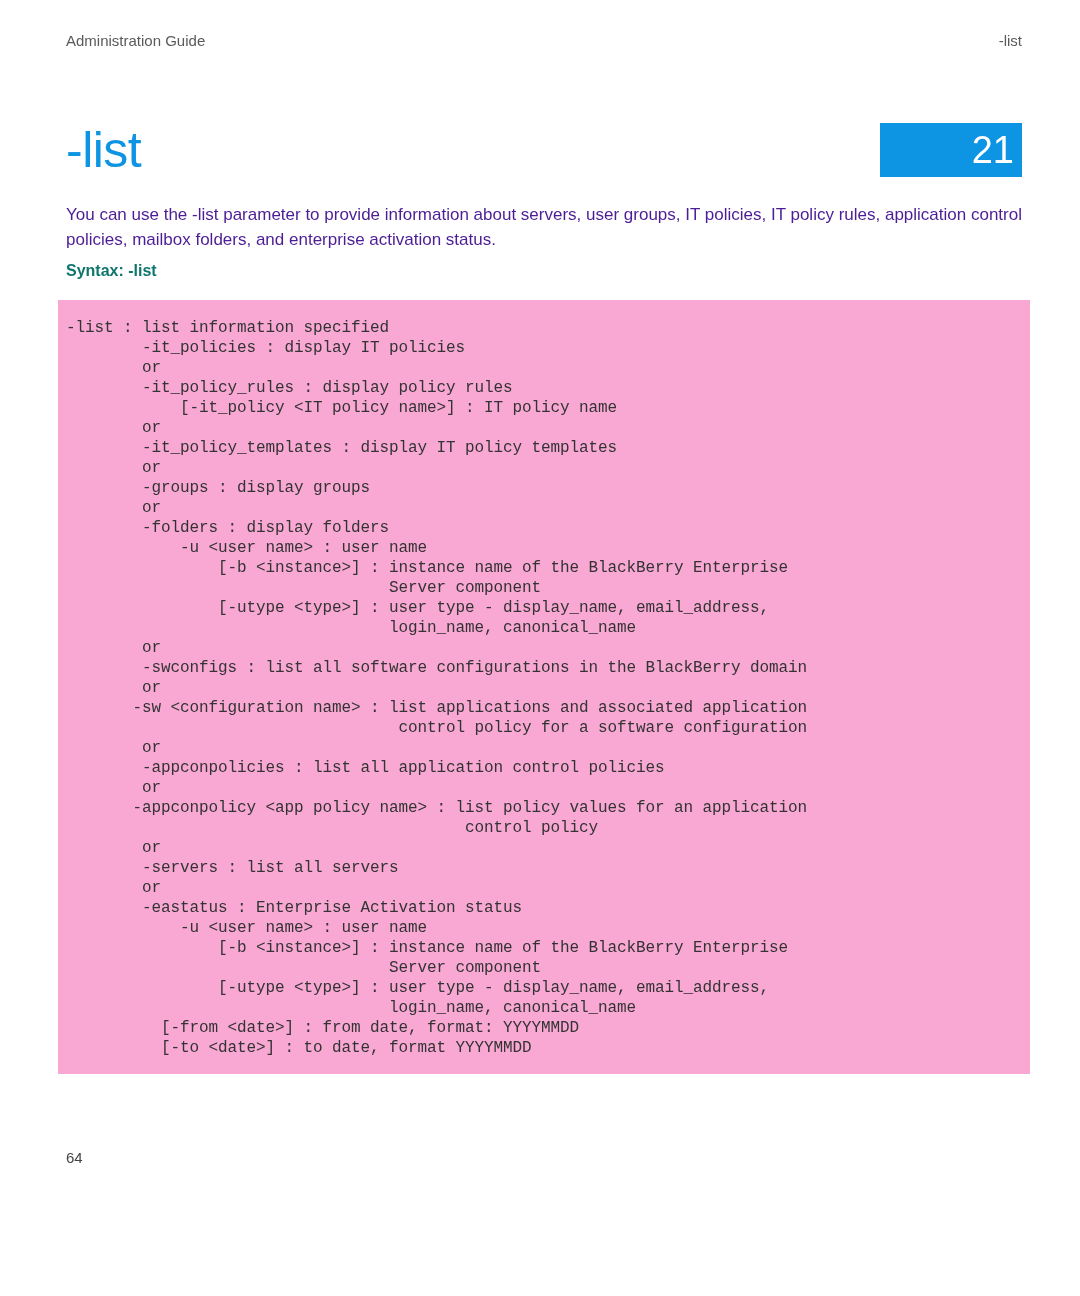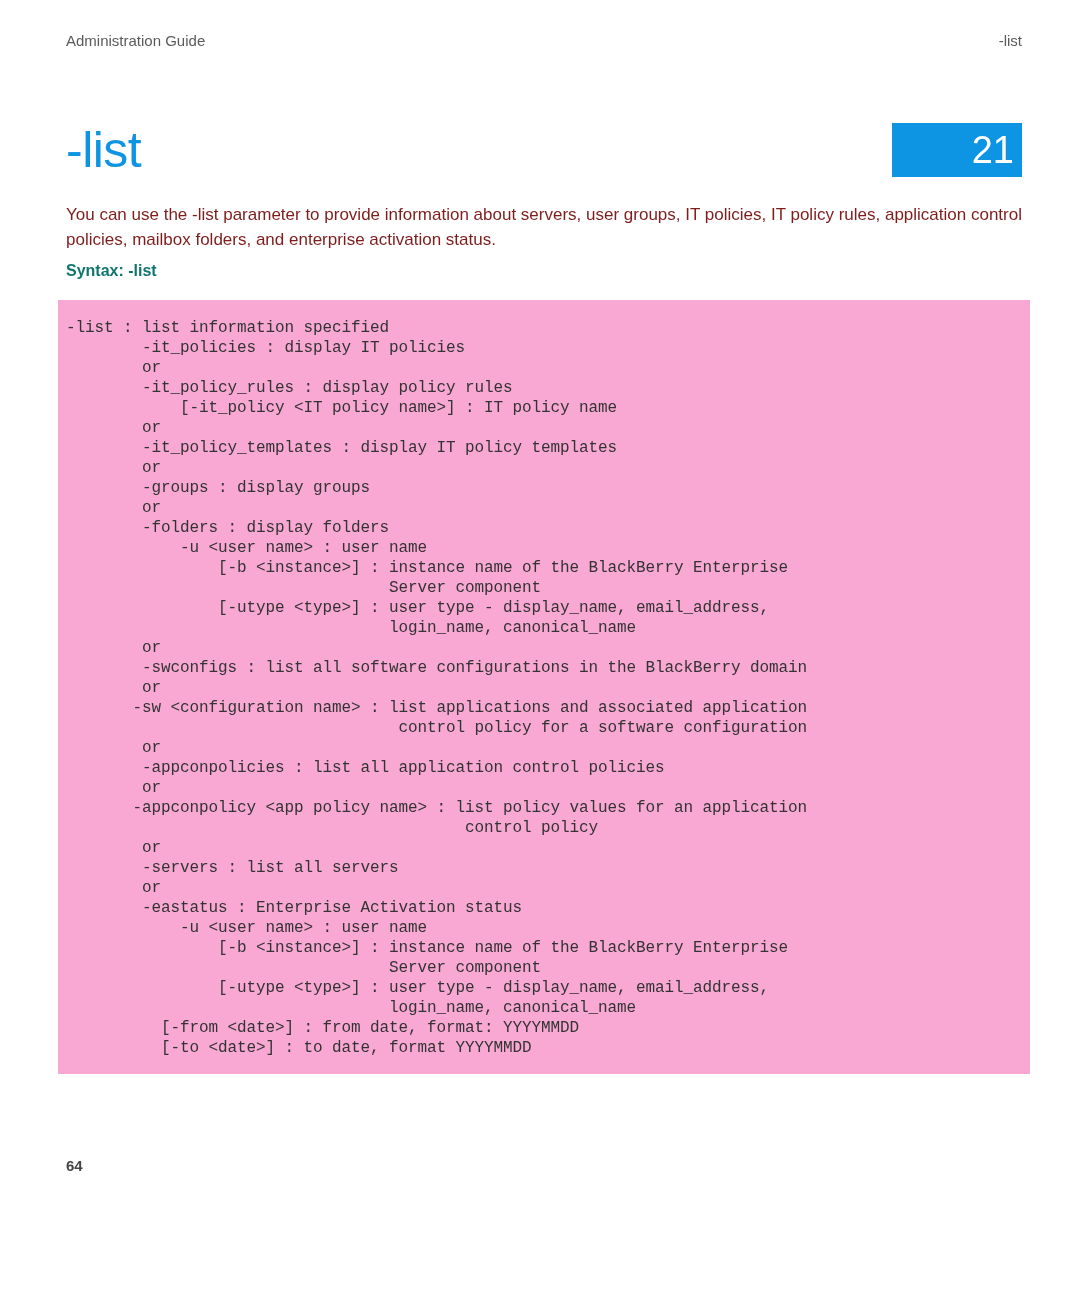--- a/index.html
+++ b/index.html
@@ -33,31 +33,31 @@
       font-size: 50px;
       color: #0d94e3;
       font-weight: 300;
       letter-spacing: -0.5px;
     }
     .chapter-num {
       background: #0d94e3;
       color: #ffffff;
       font-size: 38px;
       font-weight: 300;
-      width: 130px;
+      width: 142px;
       height: 54px;
       display: flex;
       align-items: center;
       justify-content: center;
       padding-right: 8px;
       justify-content: flex-end;
     }
     .intro {
       font-size: 17px;
-      color: #7f1d1d;
+      color: #4c1d95;
       line-height: 1.45;
       margin-bottom: 10px;
       font-weight: 300;
     }
     .syntax-label {
       font-size: 16px;
       font-weight: 600;
       color: #0f766e;
       margin-bottom: 20px;
     }
@@ -69,25 +69,24 @@
       line-height: 1.25;
       white-space: pre;
       color: #333333;
       padding: 18px 8px 16px 8px;
       margin-left: -8px;
       margin-right: -8px;
       letter-spacing: -0.1px;
     }
     .page-num {
       position: absolute;
-      bottom: 122px;
+      bottom: 130px;
       left: 66px;
       font-size: 15px;
       color: #444;
-      font-weight: bold;
     }
   </style>
 </head>
 <body>
 
 <div class="page">
   <div class="header">
     <span>Administration Guide</span>
     <span>-list</span>
   </div>

